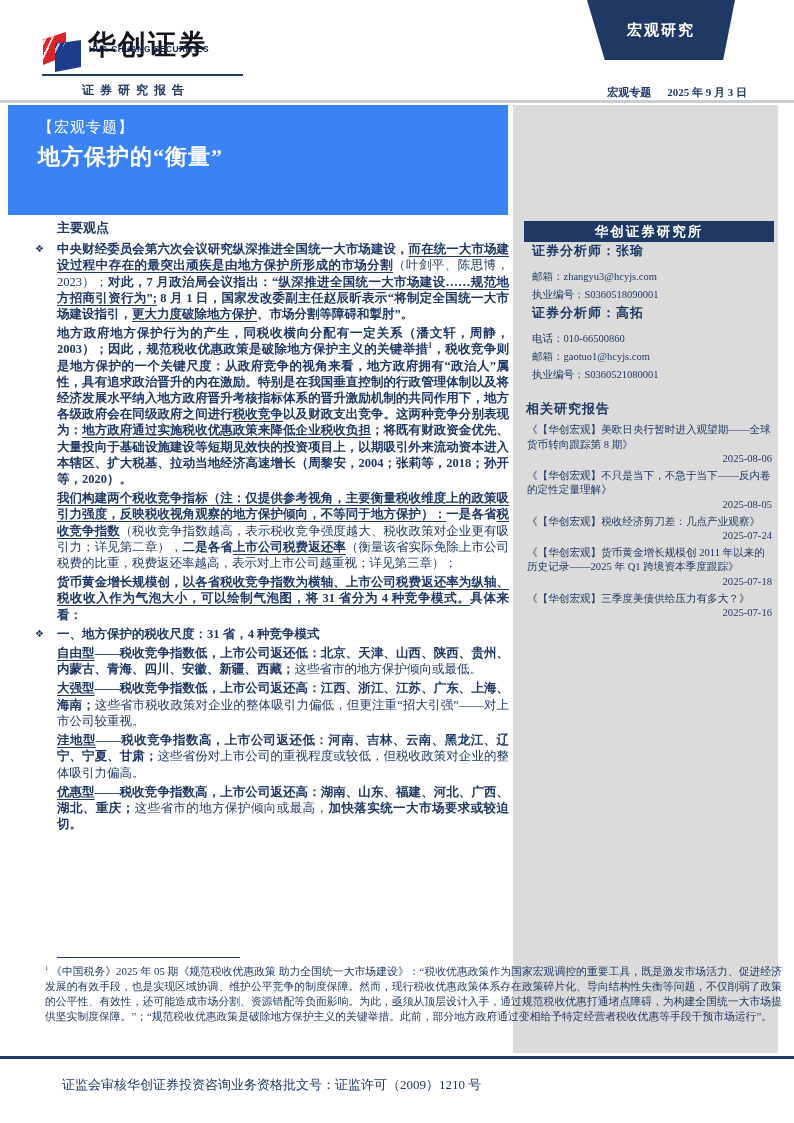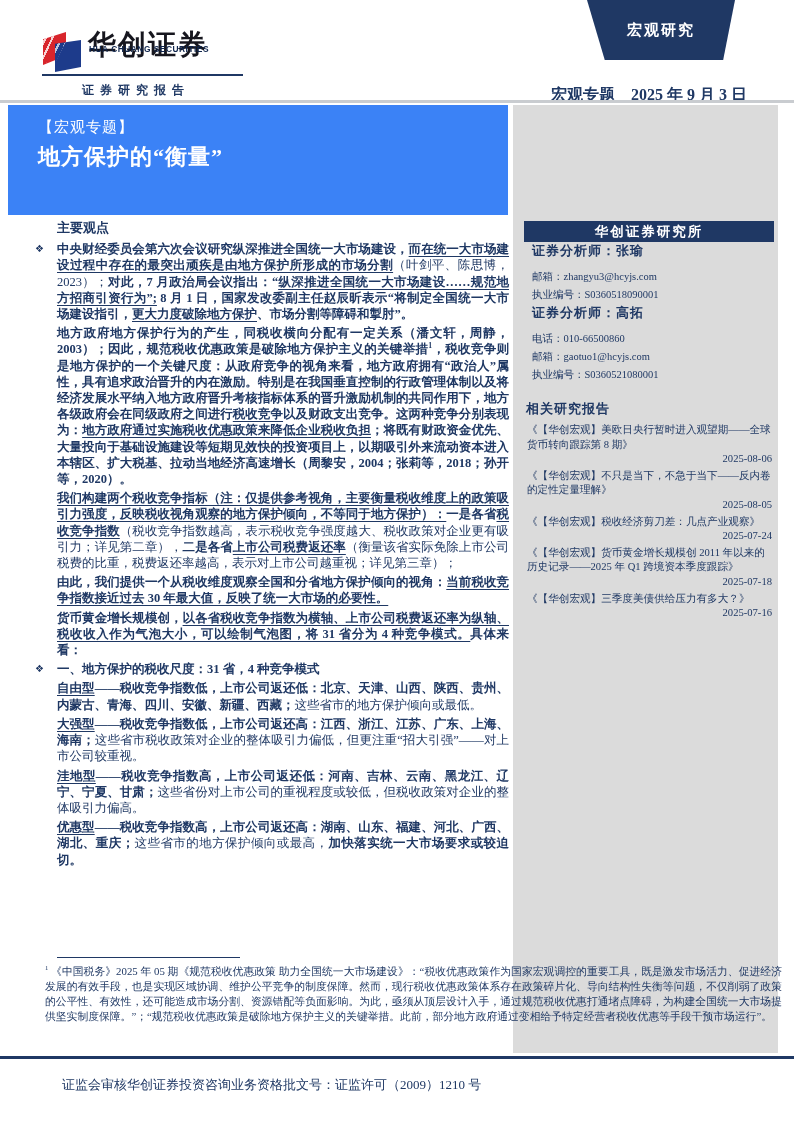--- a/index.html
+++ b/index.html
@@ -19,21 +19,21 @@
             clip-path:polygon(0 0,45% 0,0 70%);}
   .brand-name{position:absolute;left:88px;top:26px;font-size:28px;font-weight:bold;color:#16161e;
             letter-spacing:2px;font-family:"Liberation Sans","DejaVu Sans",sans-serif;}
   .brand-en{position:absolute;left:89px;top:44px;font-size:8.4px;font-weight:bold;color:#10264e;
             letter-spacing:.5px;font-family:"Liberation Sans","DejaVu Sans",sans-serif;}
   .brand-rule{position:absolute;left:42px;top:74px;width:201px;height:2px;background:#1F3864;}
   .report-label{position:absolute;left:82px;top:82px;font-size:12px;font-weight:bold;letter-spacing:6px;}
   .banner{position:absolute;left:587px;top:0;width:148px;height:60px;background:#1F3864;
           clip-path:polygon(0 0,100% 0,92% 100%,12% 100%);color:#fff;display:flex;align-items:center;
           justify-content:center;font-size:15px;font-weight:bold;letter-spacing:2px;}
-  .date-line{position:absolute;right:47px;top:85px;font-size:16px;font-weight:bold;white-space:nowrap;}
+  .date-line{position:absolute;right:47px;top:85px;font-size:11px;font-weight:bold;white-space:nowrap;}
   .date-line .series{margin-right:16px;}
   .top-divider{position:absolute;left:0;top:100px;width:794px;height:3px;background:#C9CCD0;}
   
   .gray-col{position:absolute;left:513px;top:105px;width:265px;height:948px;background:#DBDBDB;}
   .title-box{position:absolute;left:8px;top:105px;width:500px;height:110px;background:#3b82f6;color:#fff;}
   .title-tag{margin:13px 0 0 30px;font-size:15px;letter-spacing:1px;}
   .title-main{margin:5px 0 0 30px;font-size:22px;font-weight:bold;letter-spacing:1px;}
   .title-sub{margin:6px 14px 0 0;font-size:19px;font-weight:bold;text-align:right;letter-spacing:1px;}
   
   .main-col{position:absolute;left:57px;top:220px;width:452px;font-size:12.5px;line-height:16.2px;}
@@ -88,21 +88,20 @@
     <div class="title-tag">【宏观专题】</div>
     <div class="title-main">地方保护的“衡量”</div>
   </div>
 
   <div class="main-col">
     <div class="section-title">主要观点</div>
     <div>
         <div class="para"><span class="bullet">❖</span><span class="b">中央财经委员会第六次会议研究纵深推进全国统一大市场建设，</span><span class="b u">而在统一大市场建设过程中存在的最突出顽疾是由地方保护所形成的市场分割</span><span>（叶剑平、陈思博，2023）；</span><span class="b">对此，7 月政治局会议指出：“</span><span class="b u">纵深推进全国统一大市场建设……规范地方招商引资行为”;</span><span class="b"> 8 月 1 日，国家发改委副主任赵辰昕表示“将制定全国统一大市场建设指引，</span><span class="b u">更大力度破除地方保护</span><span class="b">、市场分割等障碍和掣肘”。</span></div>
         <div class="para"><span class="b">地方政府地方保护行为的产生，同税收横向分配有一定关系（潘文轩，周静，2003）；因此，规范税收优惠政策是破除地方保护主义的关键举措</span><sup class="b">1</sup><span class="b">，税收竞争则是地方保护的一个关键尺度：从政府竞争的视角来看，地方政府拥有“政治人”属性，具有追求政治晋升的内在激励。特别是在我国垂直控制的行政管理体制以及将经济发展水平纳入地方政府晋升考核指标体系的晋升激励机制的共同作用下，地方各级政府会在同级政府之间进行</span><span class="b u">税收竞争</span><span class="b">以及财政支出竞争。这两种竞争分别表现为：</span><span class="b u">地方政府通过实施税收优惠政策来降低企业税收负担</span><span class="b">；将既有财政资金优先、大量投向于基础设施建设等短期见效快的投资项目上，以期吸引外来流动资本进入本辖区、扩大税基、拉动当地经济高速增长（周黎安，2004；张莉等，2018；孙开等，2020）。</span></div>
         <div class="para"><span class="b u">我们构建两个税收竞争指标（注：仅提供参考视角，主要衡量税收维度上的政策吸引力强度，反映税收视角观察的地方保护倾向，不等同于地方保护）：</span><span class="b">一是各省</span><span class="b u">税收竞争指数</span><span>（税收竞争指数越高，表示税收竞争强度越大、税收政策对企业更有吸引力；详见第二章），</span><span class="b">二是各省</span><span class="b u">上市公司税费返还率</span><span>（衡量该省实际免除上市公司税费的比重，税费返还率越高，表示对上市公司越重视；详见第三章）；</span></div>
-        <div class="para"><span class="b">由此，我们提供一个从税收维度观察全国和分省地方保护倾向的视角：</span><span class="b u">当前税收竞争指数接近过去 30 年最大值，反映了统一大市场的必要性。</span></div>
         <div class="para"><span class="b">货币黄金增长规模创，</span><span class="b u">以各省税收竞争指数为横轴、上市公司税费返还率为纵轴、税收收入作为气泡大小，可以绘制气泡图，将 31 省分为 4 种竞争模式。</span><span class="b">具体来看：</span></div>
         <div class="para"><span class="bullet">❖</span><span class="b">一、地方保护的税收尺度：31 省，4 种竞争模式</span></div>
         <div class="para"><span class="b u">自由型</span><span class="b">——税收竞争指数低，上市公司返还低：北京、天津、山西、陕西、贵州、内蒙古、青海、四川、安徽、新疆、西藏；</span><span>这些省市的地方保护倾向或最低。</span></div>
         <div class="para"><span class="b u">大强型</span><span class="b">——税收竞争指数低，上市公司返还高：江西、浙江、江苏、广东、上海、海南；</span><span>这些省市税收政策对企业的整体吸引力偏低，但更注重“招大引强”——对上市公司较重视。</span></div>
         <div class="para"><span class="b u">洼地型</span><span class="b">——税收竞争指数高，上市公司返还低：河南、吉林、云南、黑龙江、辽宁、宁夏、甘肃；</span><span>这些省份对上市公司的重视程度或较低，但税收政策对企业的整体吸引力偏高。</span></div>
         <div class="para"><span class="b u">优惠型</span><span class="b">——税收竞争指数高，上市公司返还高：湖南、山东、福建、河北、广西、湖北、重庆；</span><span>这些省市的地方保护倾向或最高，</span><span class="b">加快落实统一大市场要求或较迫切。</span></div>
       </div>
   </div>
 
   <div class="sidebar">

